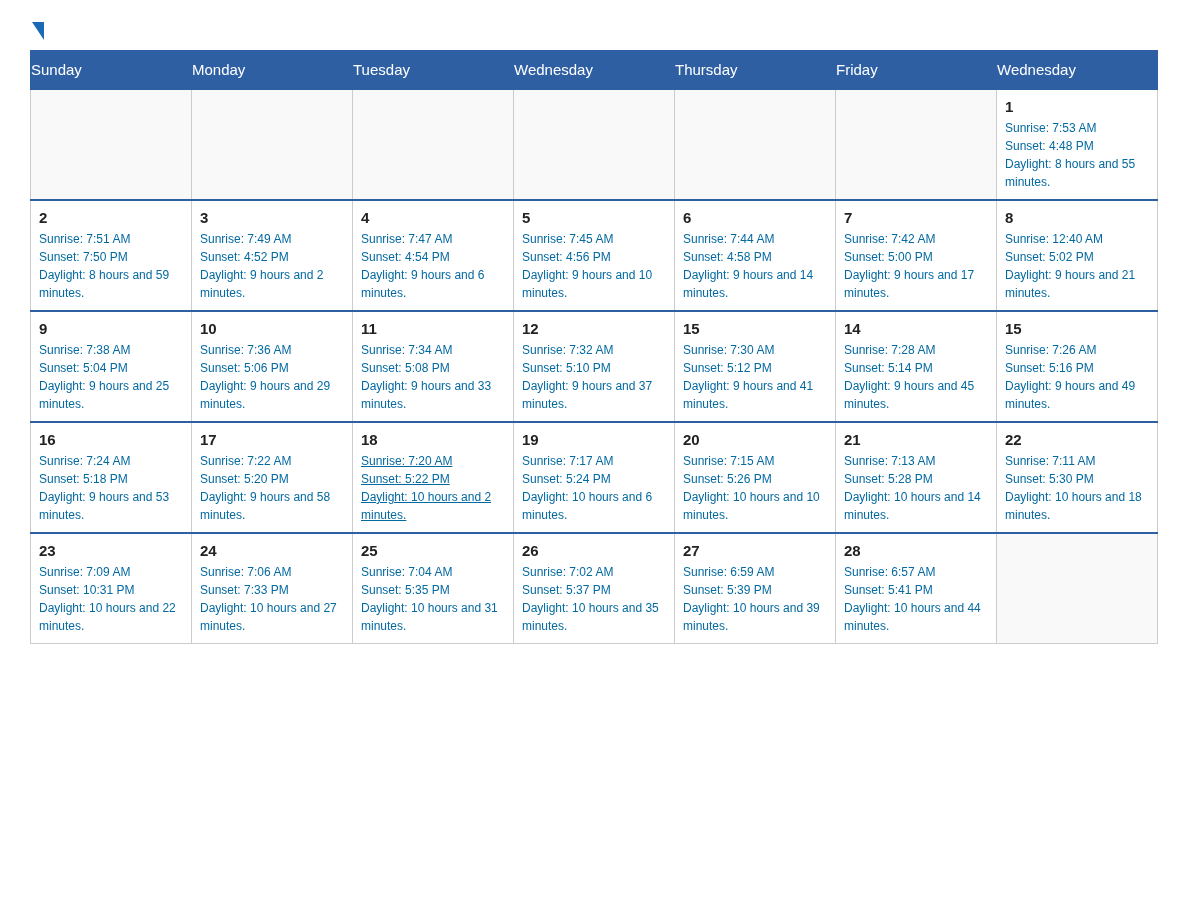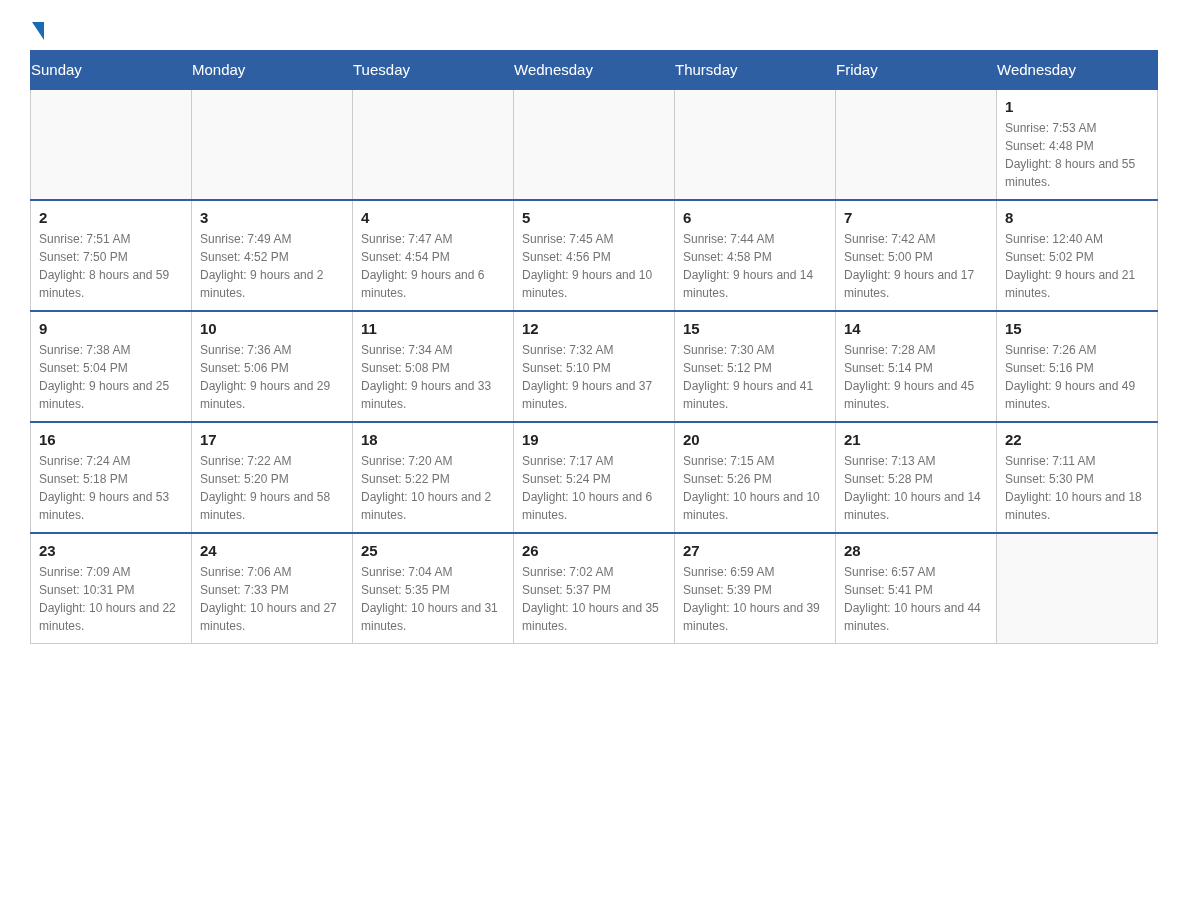--- a/index.html
+++ b/index.html
@@ -68,21 +68,21 @@
     }
     .day-number {
       font-size: 15px;
       font-weight: bold;
       color: #222;
       margin-bottom: 4px;
       display: block;
     }
     .day-info {
       font-size: 12px;
-      color: #737373;
+      color: #0369a1;
       line-height: 1.5;
     }
     .empty-cell {
       background: #f9f9f9;
     }
     .logo-wrapper {
       display: flex;
       flex-direction: column;
       align-items: flex-start;
     }
@@ -241,21 +241,21 @@
 Daylight: 9 hours and 53 minutes.</div>
         </td>
         <td>
           <span class="day-number">17</span>
           <div class="day-info" style="white-space: pre-line;">Sunrise: 7:22 AM
 Sunset: 5:20 PM
 Daylight: 9 hours and 58 minutes.</div>
         </td>
         <td>
           <span class="day-number">18</span>
-          <div class="day-info" style="white-space: pre-line;">Sunrise: 7:20 AM
+          <div class="day-info" style="white-space: pre-line; text-decoration: underline;">Sunrise: 7:20 AM
 Sunset: 5:22 PM
 Daylight: 10 hours and 2 minutes.</div>
         </td>
         <td>
           <span class="day-number">19</span>
           <div class="day-info" style="white-space: pre-line;">Sunrise: 7:17 AM
 Sunset: 5:24 PM
 Daylight: 10 hours and 6 minutes.</div>
         </td>
         <td>

